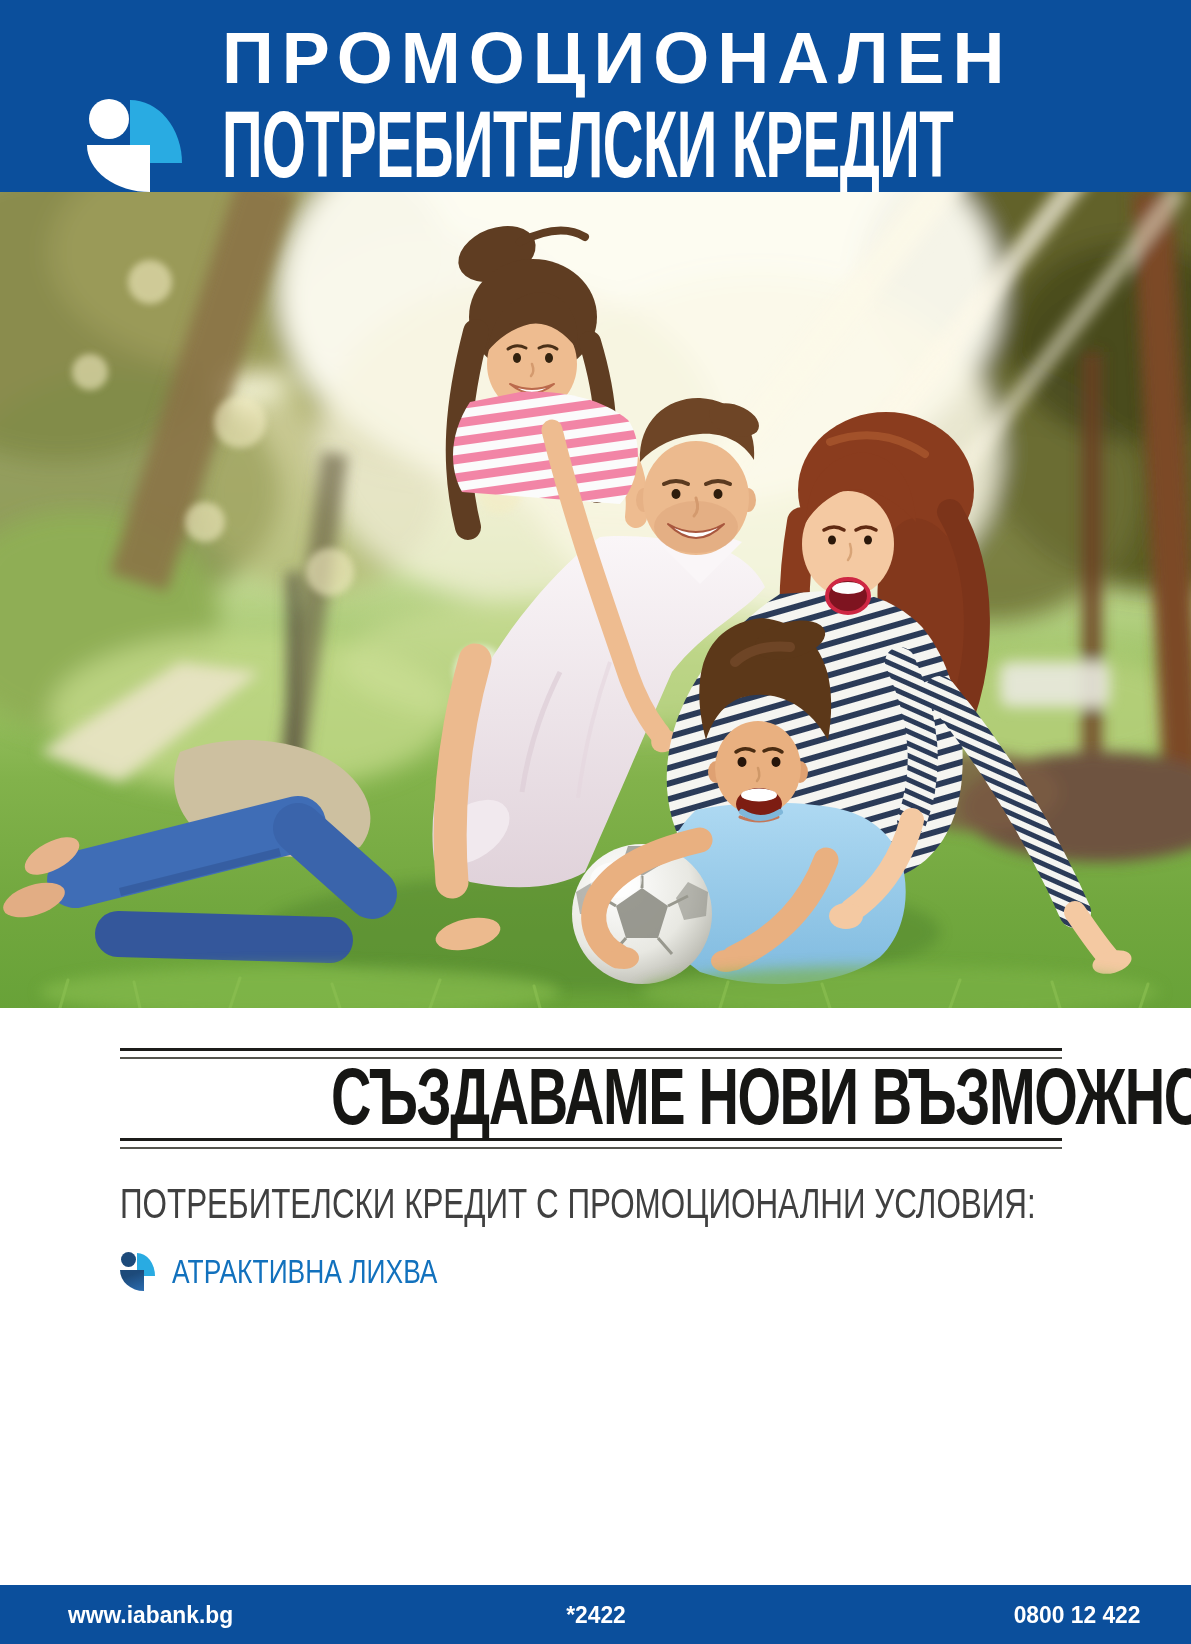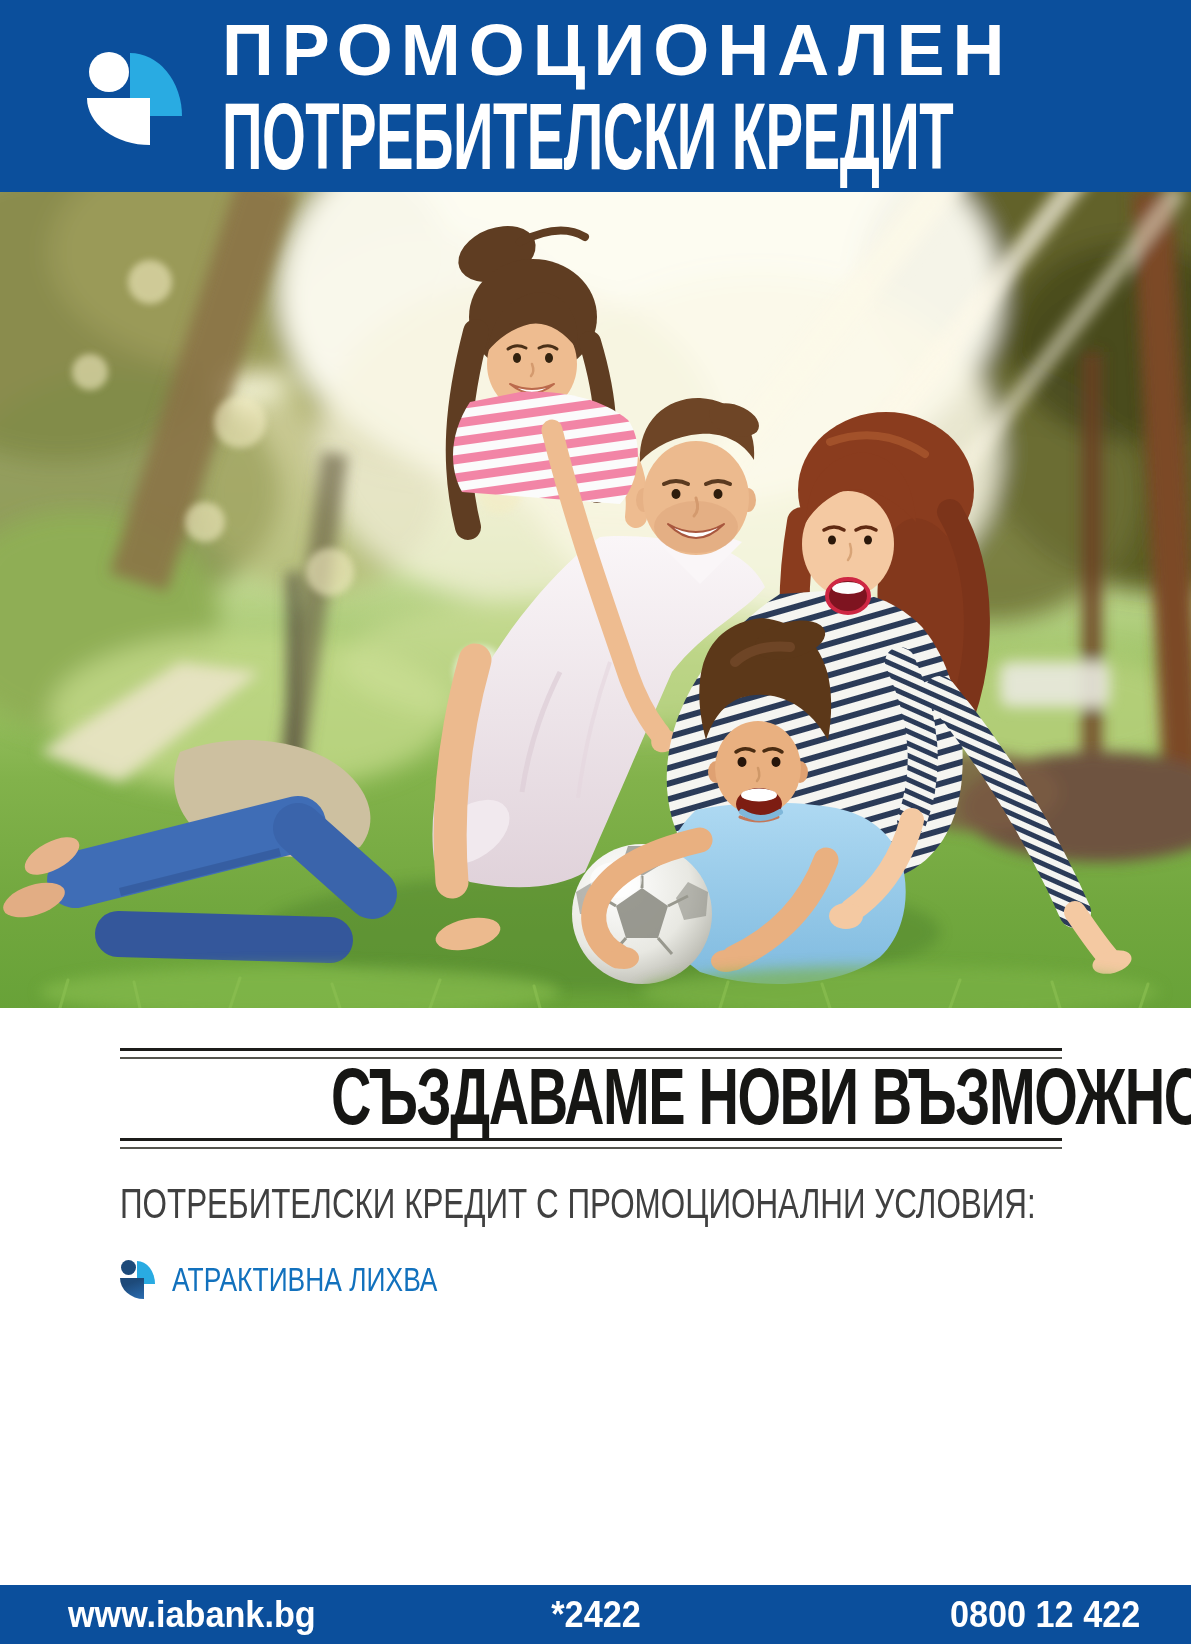--- a/index.html
+++ b/index.html
@@ -1,19 +1,19 @@
 <!DOCTYPE html>
 <html lang="bg"><head>
 <meta charset="utf-8">
 <style>
   html,body{margin:0;padding:0;width:1191px;height:1644px;background:#fff;overflow:hidden;}
   body{font-family:"Liberation Sans","DejaVu Sans",sans-serif;position:relative;}
 
   
-  .header{position:absolute;top:0;left:0;width:1191px;height:192px;background:#0b4f9c;display:flex;align-items:flex-start;}
+  .header{position:absolute;top:0;left:0;width:1191px;height:192px;background:#0b4f9c;display:flex;align-items:flex-end;}
   .logo{position:relative;width:95px;height:95px;margin:50px 0 0 87px;flex:none;}
   .logo .head{position:absolute;left:2px;top:2px;width:40px;height:40px;border-radius:50%;background:#fff;}
   .logo .quarter{position:absolute;left:43px;top:3px;width:52px;height:63px;background:#29abe2;border-radius:0 100% 0 0;}
   .logo .body{position:absolute;left:0;top:48px;width:63px;height:47px;background:#fff;border-radius:0 0 0 100%;}
   .header-titles{margin:14px 0 0 40px;color:#fff;white-space:nowrap;}
   .header-title1{font-size:72px;font-weight:bold;letter-spacing:8px;line-height:1;}
   .header-title2{margin-top:4px;font-size:94px;font-weight:bold;line-height:1;display:inline-block;transform:scaleX(.60);transform-origin:left center;letter-spacing:-1px;}
 
   
   .photo{position:absolute;top:192px;left:0;width:1191px;height:816px;overflow:hidden;background:#cfe0a0;}
@@ -23,30 +23,30 @@
   .content{position:absolute;top:1008px;left:0;width:1191px;height:577px;background:#fff;}
   .content-inner{width:942px;margin-left:120px;}
   .rule{height:6px;border-top:3px solid #1c1c1a;border-bottom:2px solid #55554f;}
   .rule-top{margin-top:40px;}
   .rule-bottom{margin-top:8px;}
   .headline{margin-top:4px;text-align:center;color:#161614;font-weight:bold;line-height:.84;white-space:nowrap;}
   .headline .hl{display:block;font-size:80px;}
   .headline .hl span{display:inline-block;transform:scaleX(.70);transform-origin:center;letter-spacing:-2px;}
   .subheading{margin-top:30px;font-size:43px;color:#404040;white-space:nowrap;}
   .subheading span{display:inline-block;transform:scaleX(.73);transform-origin:left center;}
-  .benefits{margin-top:32px;}
+  .benefits{margin-top:24px;}
   .benefit{display:flex;align-items:center;height:40px;margin-bottom:41px;}
   .bullet-logo{position:relative;width:36px;height:40px;flex:none;margin-right:16px;}
   .bullet-logo .head{position:absolute;left:1px;top:0;width:15px;height:15px;border-radius:50%;background:#1d4a7a;}
   .bullet-logo .quarter{position:absolute;left:17px;top:1px;width:18px;height:23px;background:#29abe2;border-radius:0 100% 0 0;}
   .bullet-logo .body{position:absolute;left:0;top:18px;width:24px;height:21px;background:linear-gradient(160deg,#1d4a7a 30%,#2a6cb0 100%);border-radius:0 0 0 100%;}
   .benefit-label{font-size:33px;color:#1271bd;white-space:nowrap;display:inline-block;transform:scaleX(.80);transform-origin:left center;}
 
   
-  .footer{position:absolute;left:0;bottom:0;width:1191px;height:59px;background:#0b4f9c;color:#fff;font-weight:bold;font-size:36px;}
+  .footer{position:absolute;left:0;bottom:0;width:1191px;height:59px;background:#0b4f9c;color:#fff;font-weight:bold;font-size:24px;}
   .footer .site{position:absolute;left:68px;top:50%;transform:translateY(-50%) scaleX(.95);transform-origin:left center;}
   .footer .short{position:absolute;left:50%;top:50%;transform:translate(-50%,-50%) scaleX(.95);}
   .footer .phone{position:absolute;right:51px;top:50%;transform:translateY(-50%) scaleX(.95);transform-origin:right center;}
 </style>
 </head>
 <body>
 
 <div class="header">
   <div class="logo">
     <div class="head"></div>

